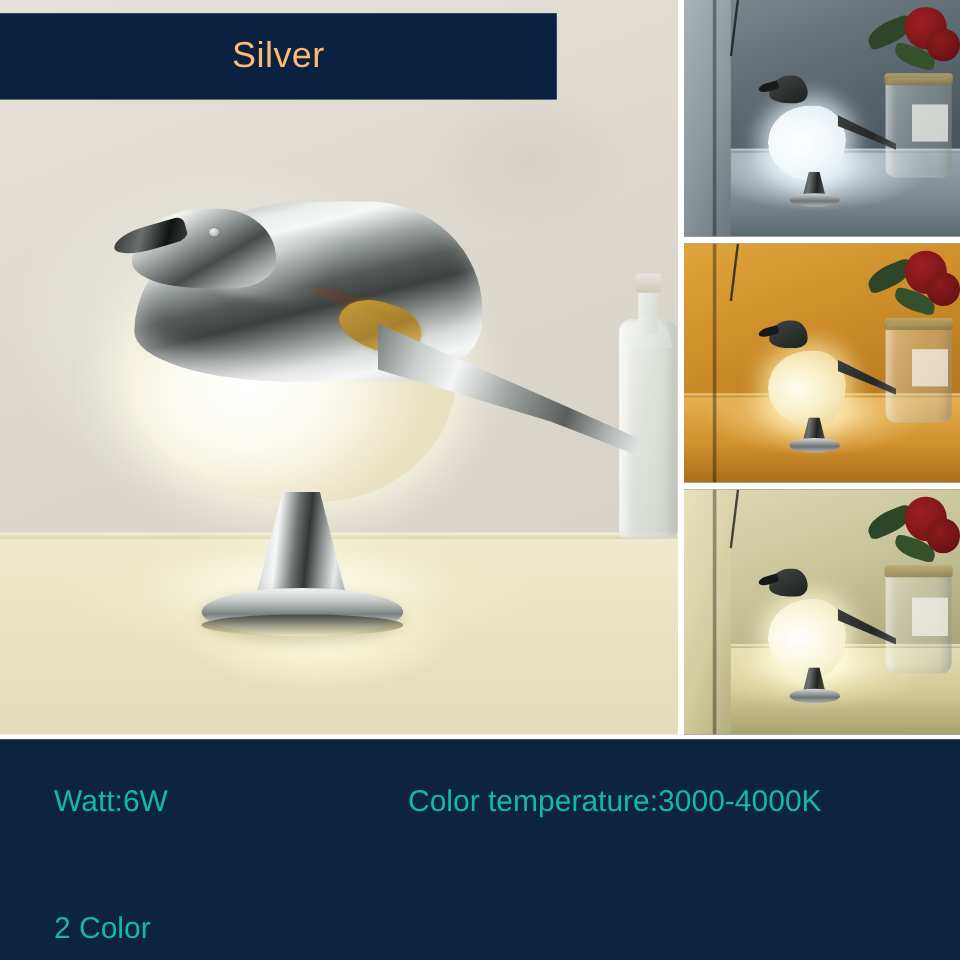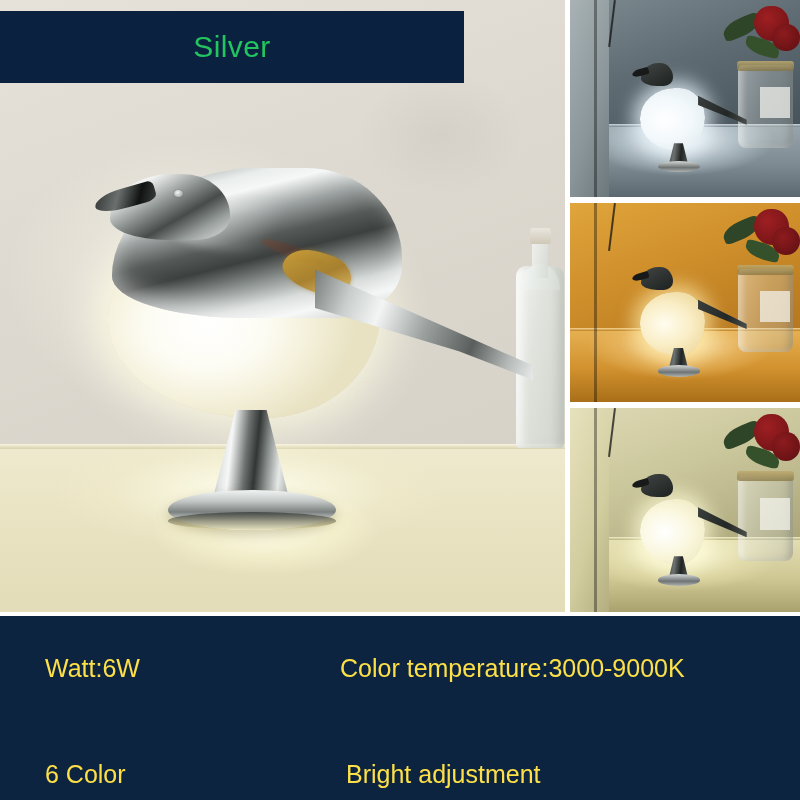--- a/index.html
+++ b/index.html
@@ -155,21 +155,21 @@
     border-radius:50%;
     background:linear-gradient(180deg,rgba(60,64,63,.85),rgba(225,215,150,.55));
   }
 
   
   .title-banner{
     position:absolute;left:0;top:11px;width:464px;height:72px;
     display:flex;align-items:center;justify-content:center;
   }
   .title-text{
-    color:#22c55e;font-size:30px;letter-spacing:.4px;line-height:1;
+    color:#fdba74;font-size:30px;letter-spacing:.4px;line-height:1;
   }
 
   
   .thumbs{position:absolute;left:570px;top:0;width:230px;height:612px;}
   .thumb{position:absolute;left:0;width:230px;overflow:hidden;background:#2a2a28;}
   .t1{top:0;height:197px;}
   .t2{top:203px;height:199px;}
   .t3{top:408px;height:204px;}
 
   .scene{position:absolute;inset:0;}
@@ -298,21 +298,21 @@
   }
 
   
   .spec{
     position:absolute;left:0;top:616px;width:800px;height:184px;
   }
   .spec-grid{
     position:absolute;left:0;top:0;width:800px;height:184px;
   }
   .spec-cell{
-    position:absolute;color:#fde047;font-size:25px;line-height:1;white-space:nowrap;
+    position:absolute;color:#14b8a6;font-size:25px;line-height:1;white-space:nowrap;
   }
   .c-l1{left:45px;top:40px;}
   .c-l2{left:45px;top:93px;}
   .c-l3{left:45px;top:146px;}
   .c-r1{left:340px;top:40px;}
   .c-r2{left:340px;top:93px;}
   .c-r3{left:346px;top:146px;}
 </style>
 </head>
 <body>
@@ -431,19 +431,18 @@
           <div class="mini-base"></div>
         </div>
       </div>
     </div>
 
   </div>
 
   <div class="spec" style="background:#0d2440;">
     <div class="spec-grid">
       <div class="spec-cell c-l1">Watt:6W</div>
-      <div class="spec-cell c-l3">6 Color</div>
-      <div class="spec-cell c-r1">Color temperature:3000-9000K</div>
-      <div class="spec-cell c-r3">Bright adjustment</div>
+      <div class="spec-cell c-l3">2 Color</div>
+      <div class="spec-cell c-r1">Color temperature:3000-4000K</div>
     </div>
   </div>
 
 </div>
 
 </body></html>

